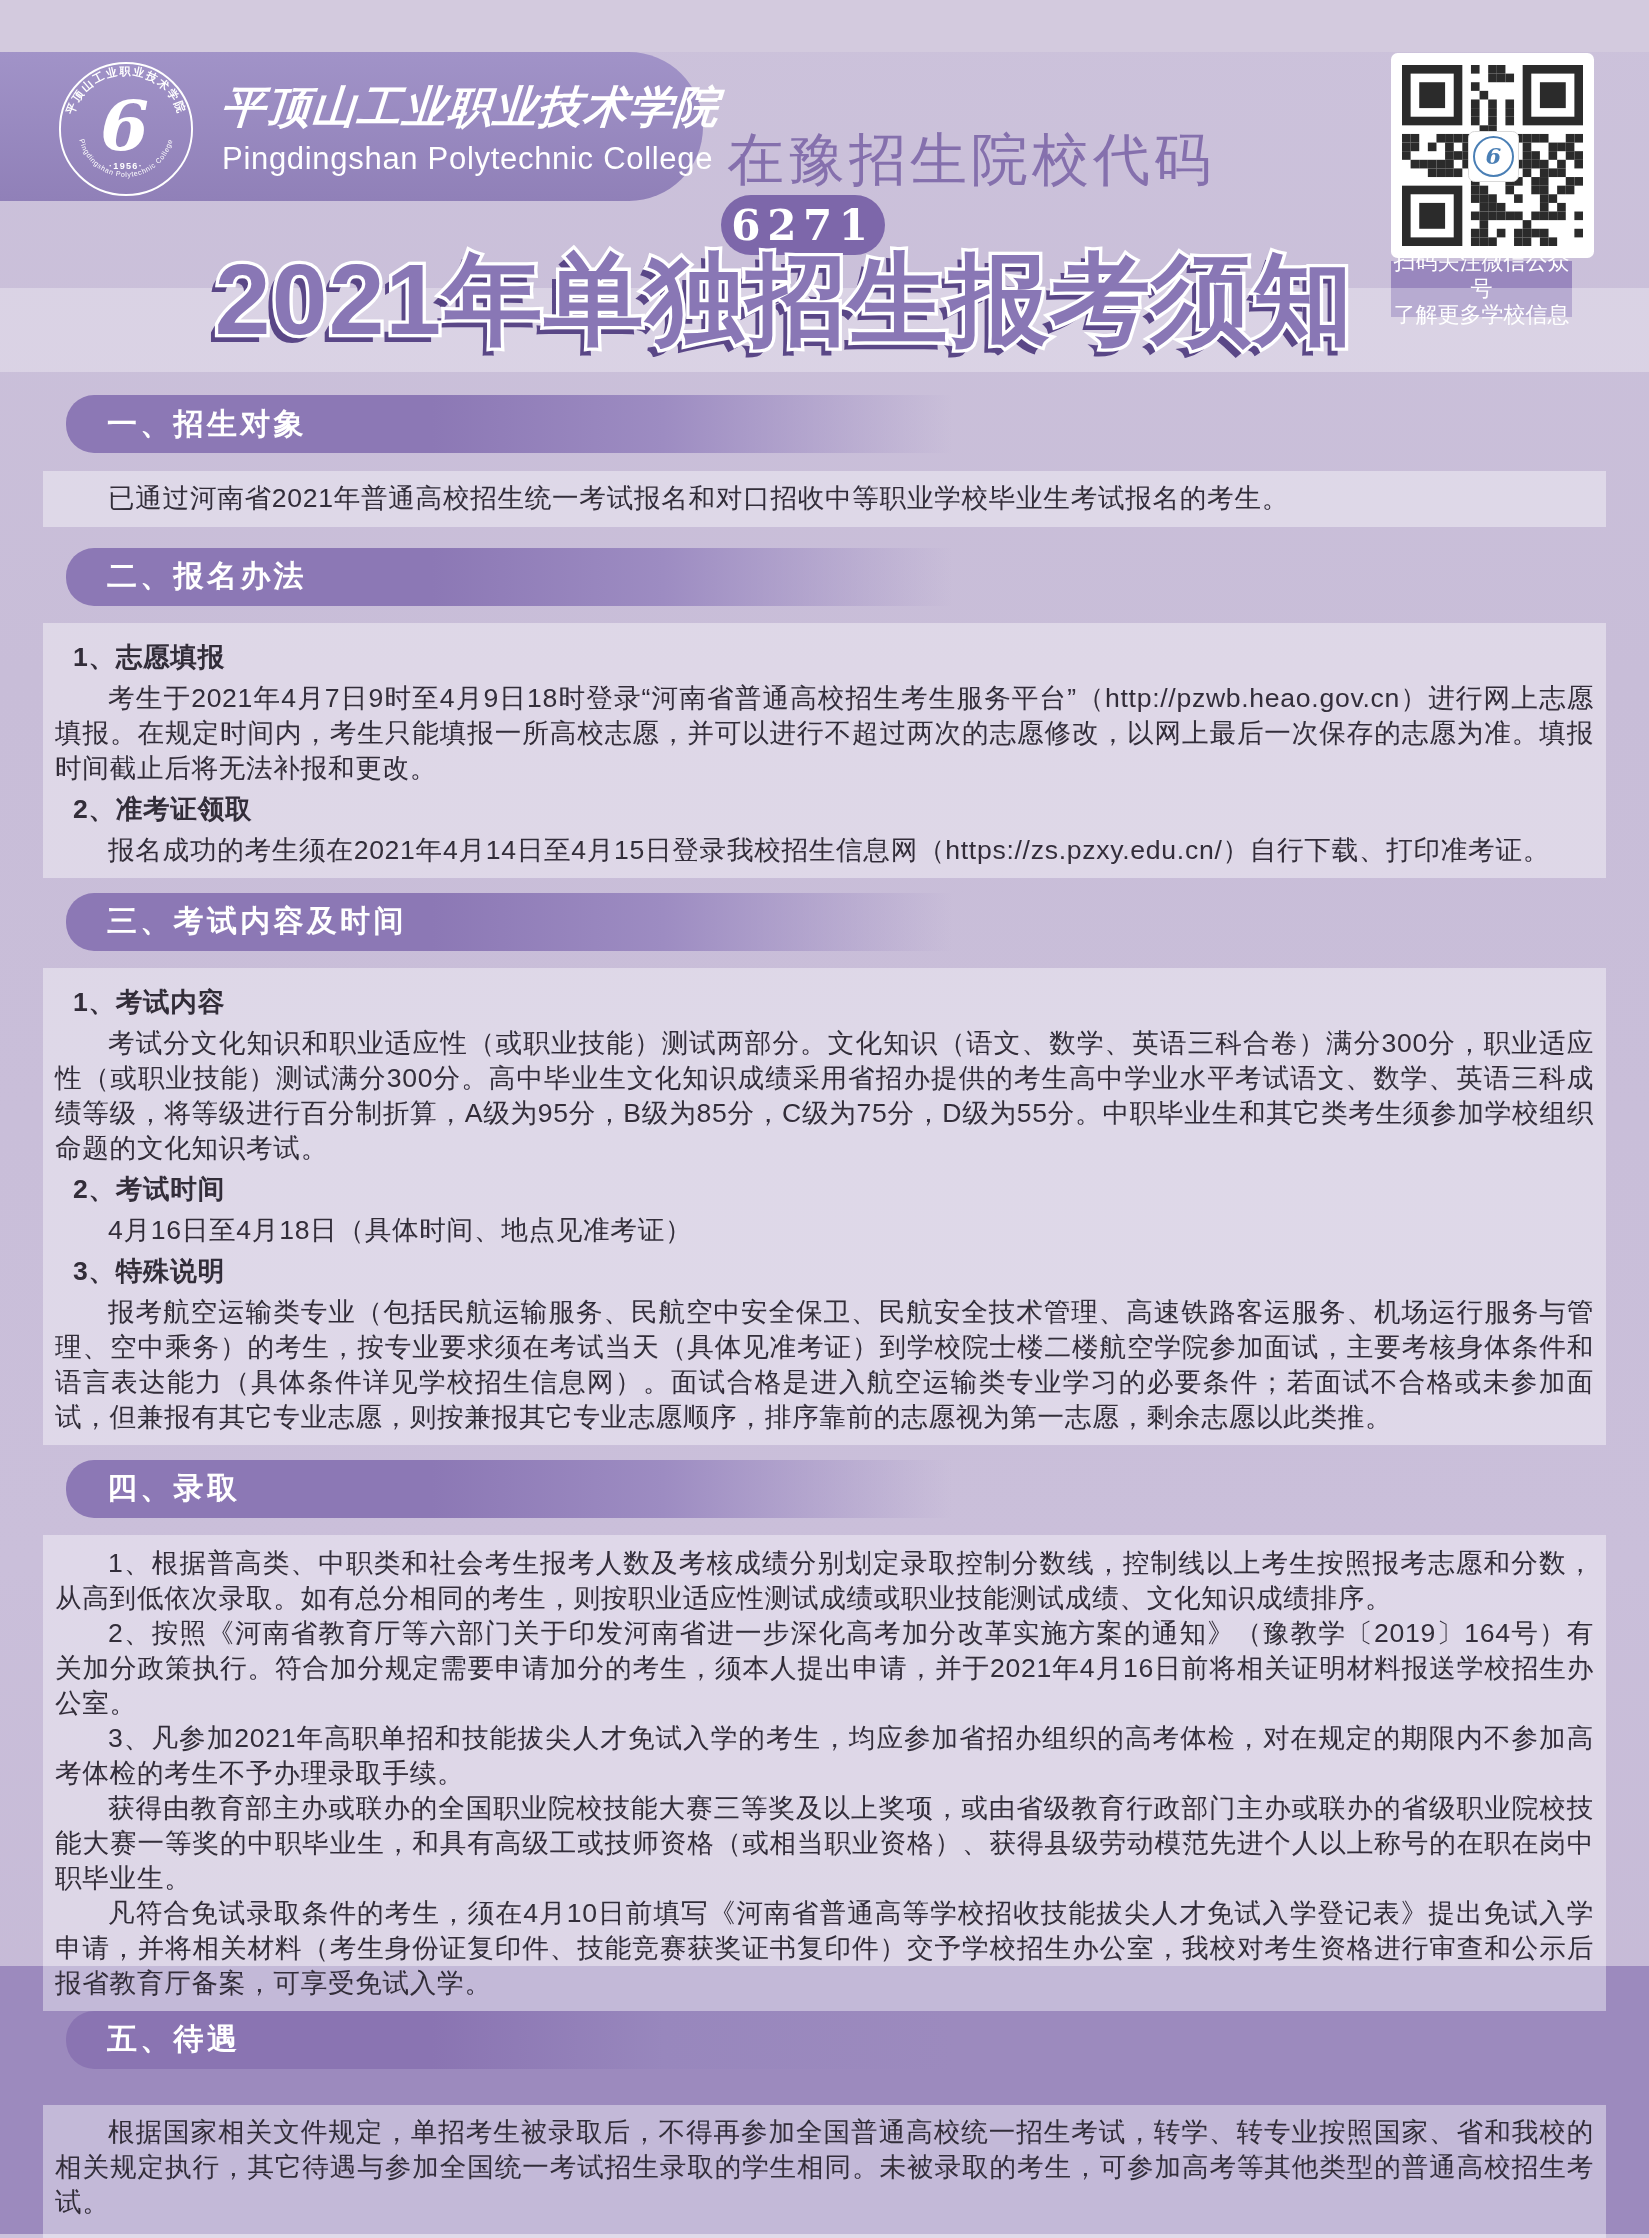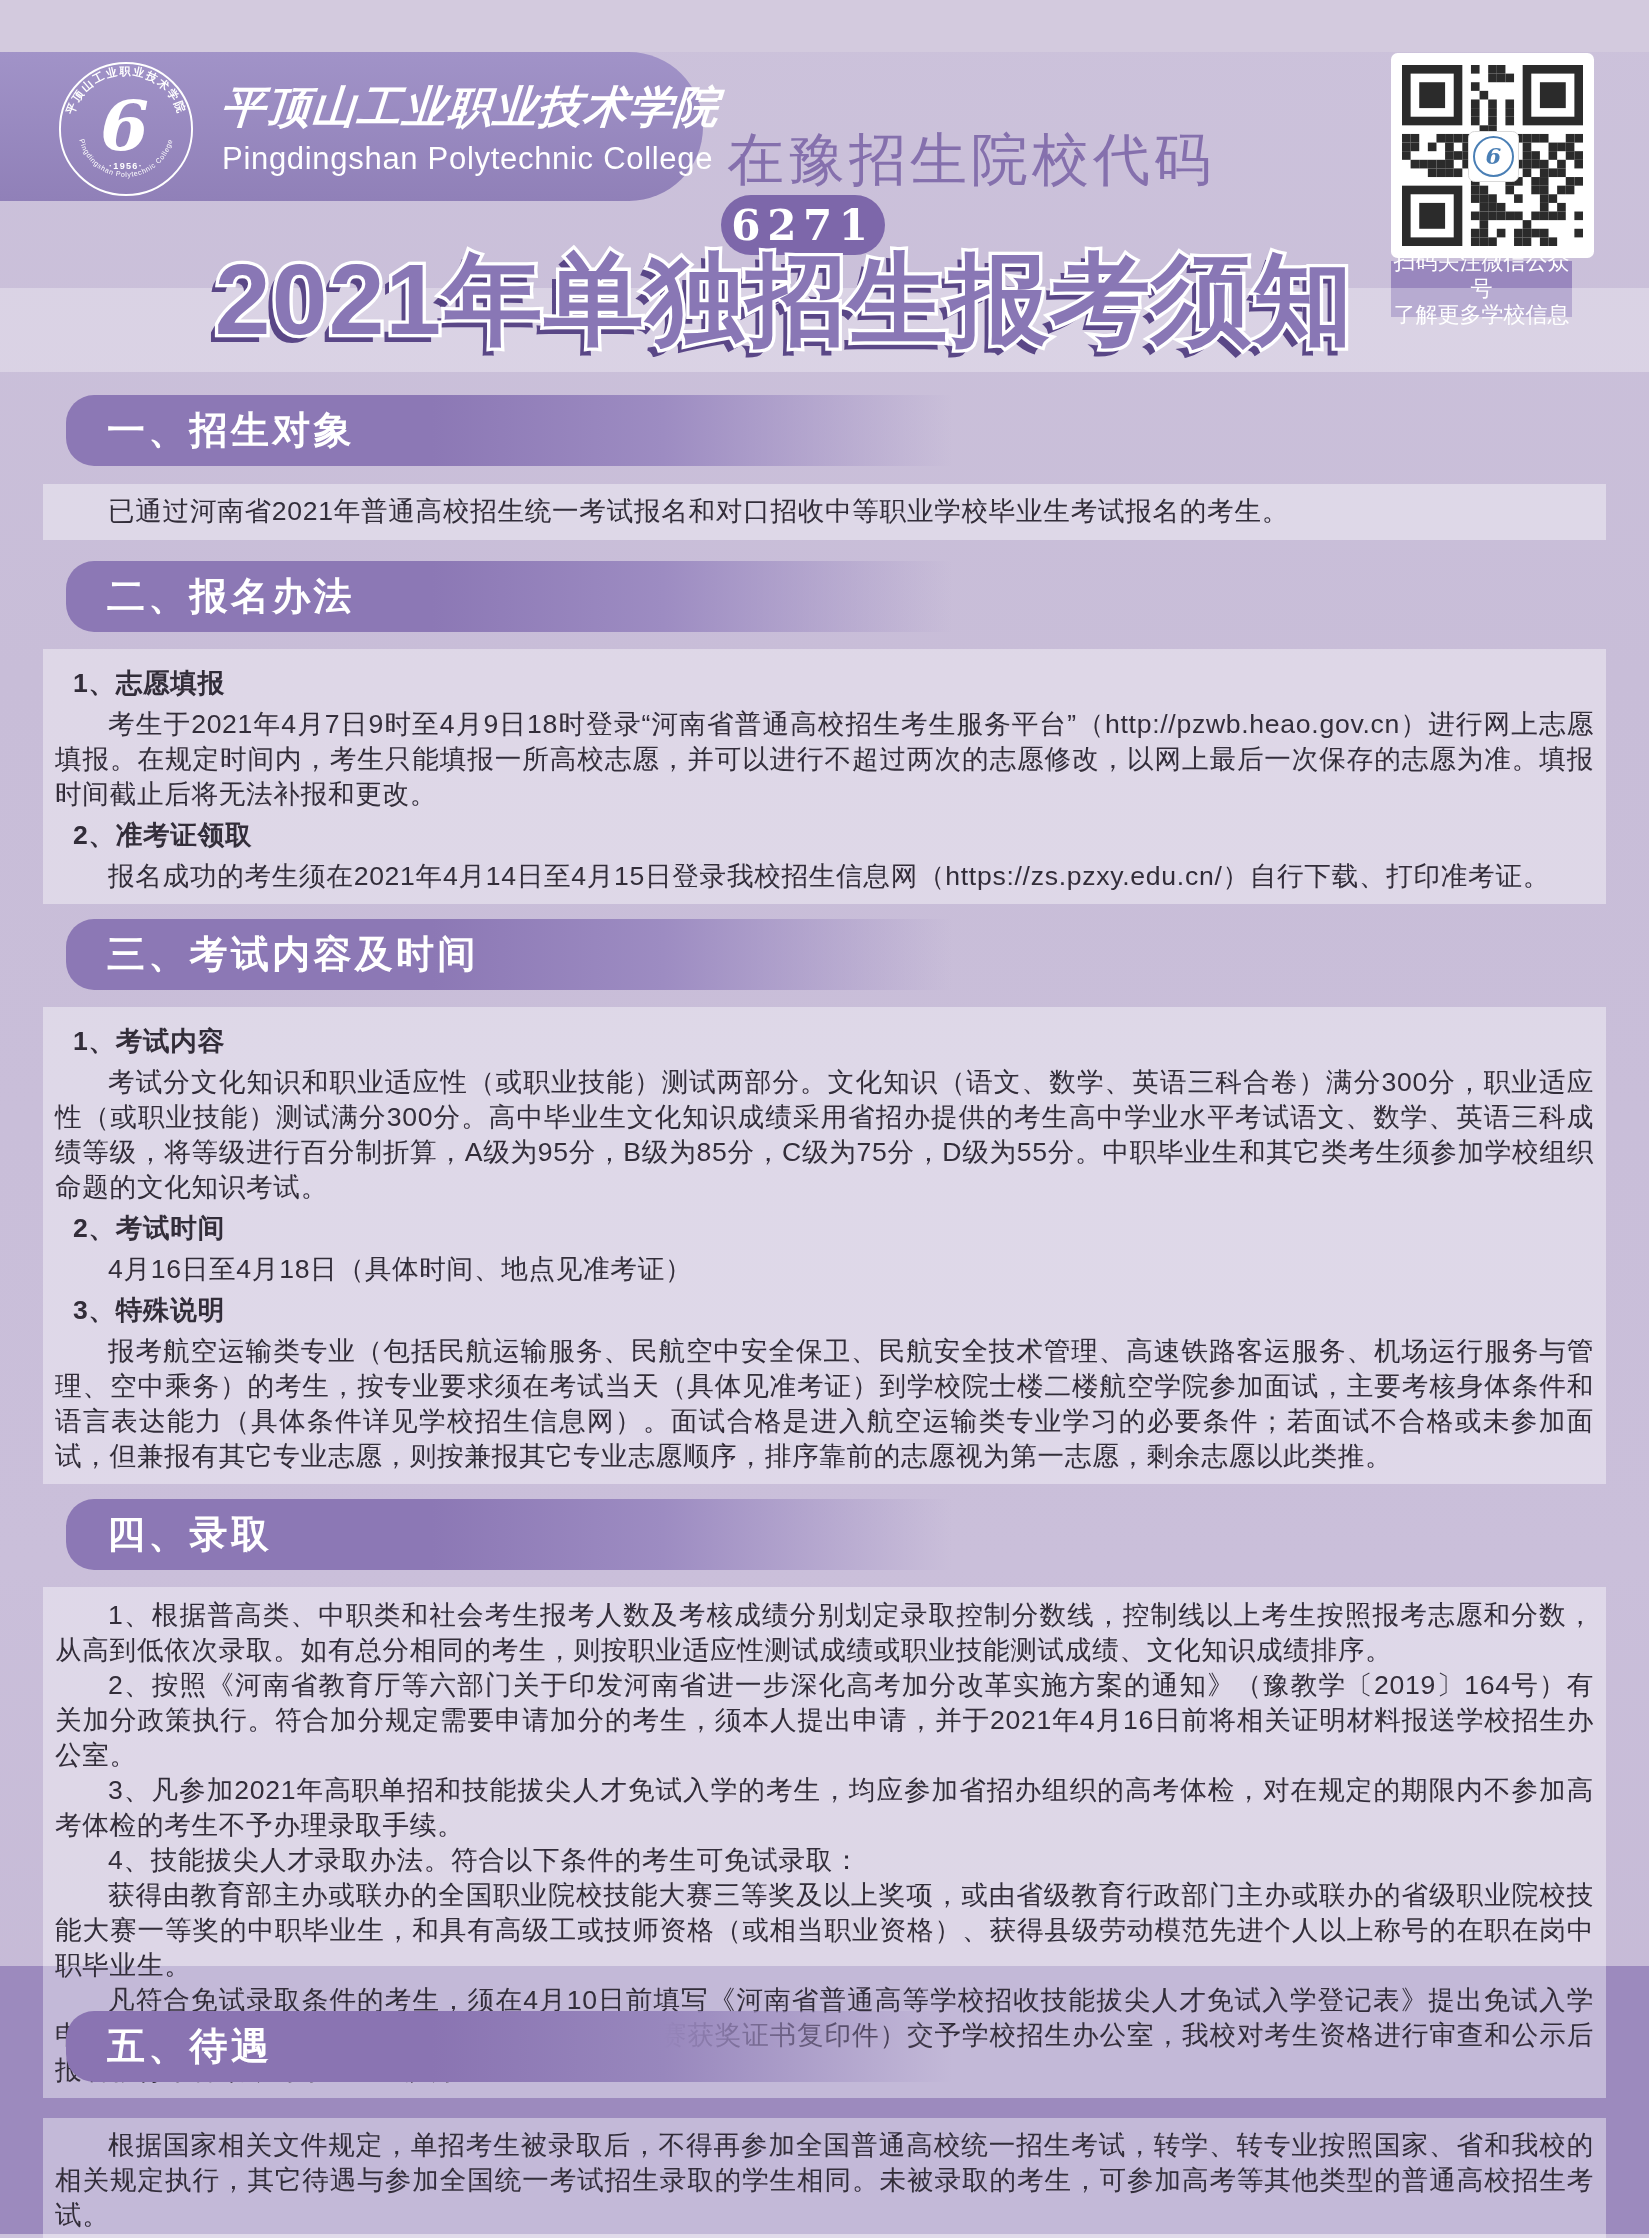--- a/index.html
+++ b/index.html
@@ -40,23 +40,23 @@
   
   .title-band{position:absolute;left:0;top:288px;width:100%;height:84px;background:rgba(255,255,255,0.30);}
   .title-wrap{position:absolute;left:0;top:234px;width:1569px;text-align:center;}
   .title-layer{display:block;grid-area:1/1;font-size:100px;font-weight:900;letter-spacing:1.3px;white-space:nowrap;}
   .title-stack{display:inline-grid;}
   .title-back{color:#ffffff;-webkit-text-stroke:6.6px #ffffff;text-shadow:-7.3px 8px 0 #5a4787;}
   .title-front{color:#8977b5;}
   
   #sections{position:absolute;left:0;top:382px;width:100%;}
   .sec{position:relative;}
-  .pill{margin-left:66px;margin-top:14.6px;width:964px;height:71px;border-radius:28px;
+  .pill{margin-left:66px;margin-top:14.6px;width:964px;height:58px;border-radius:28px;
         background:linear-gradient(90deg,#8c78b5 0%,#8c78b5 38%,#9d8cc2 62%,rgba(200,189,216,0) 92%);
-        color:#fff;font-size:38px;font-weight:900;letter-spacing:3.3px;
+        color:#fff;font-size:30px;font-weight:900;letter-spacing:3.3px;
         display:flex;align-items:center;padding-left:41px;box-sizing:border-box;text-align:right;}
   .sec.dark .pill{background:linear-gradient(90deg,#8a74b2 0%,#8a74b2 38%,#9887bd 62%,rgba(156,138,190,0) 92%);}
   .band{margin:17.3px 43px 0 43px;background:rgba(255,255,255,0.40);padding:10.6px 12px;}
   .band p{margin:0;color:#322d39;font-size:26.6px;line-height:35px;letter-spacing:0.7px;
           text-align:justify;}
   .band p.para{text-indent:53px;}
   .band p.sub{font-weight:900;text-indent:18px;margin:6px 0;}
   .sec.s1 .pill{margin-top:13.3px;}
   .sec.s2 .pill{margin-top:21px;}
   .sec.s3 .pill{margin-top:14.6px;}
@@ -295,21 +295,20 @@
           <p class="sub">3、特殊说明</p>
           <p class="para">报考航空运输类专业（包括民航运输服务、民航空中安全保卫、民航安全技术管理、高速铁路客运服务、机场运行服务与管理、空中乘务）的考生，按专业要求须在考试当天（具体见准考证）到学校院士楼二楼航空学院参加面试，主要考核身体条件和语言表达能力（具体条件详见学校招生信息网）。面试合格是进入航空运输类专业学习的必要条件；若面试不合格或未参加面试，但兼报有其它专业志愿，则按兼报其它专业志愿顺序，排序靠前的志愿视为第一志愿，剩余志愿以此类推。</p>
         </div>
       </section>
       <section class="sec s4">
         <div class="pill">四、录取</div>
         <div class="band">
           <p class="para">1、根据普高类、中职类和社会考生报考人数及考核成绩分别划定录取控制分数线，控制线以上考生按照报考志愿和分数，从高到低依次录取。如有总分相同的考生，则按职业适应性测试成绩或职业技能测试成绩、文化知识成绩排序。</p>
           <p class="para">2、按照《河南省教育厅等六部门关于印发河南省进一步深化高考加分改革实施方案的通知》（豫教学〔2019〕164号）有关加分政策执行。符合加分规定需要申请加分的考生，须本人提出申请，并于2021年4月16日前将相关证明材料报送学校招生办公室。</p>
           <p class="para">3、凡参加2021年高职单招和技能拔尖人才免试入学的考生，均应参加省招办组织的高考体检，对在规定的期限内不参加高考体检的考生不予办理录取手续。</p>
-          <p class="para">4、技能拔尖人才录取办法。符合以下条件的考生可免试录取：</p>
           <p class="para">获得由教育部主办或联办的全国职业院校技能大赛三等奖及以上奖项，或由省级教育行政部门主办或联办的省级职业院校技能大赛一等奖的中职毕业生，和具有高级工或技师资格（或相当职业资格）、获得县级劳动模范先进个人以上称号的在职在岗中职毕业生。</p>
           <p class="para">凡符合免试录取条件的考生，须在4月10日前填写《河南省普通高等学校招收技能拔尖人才免试入学登记表》提出免试入学申请，并将相关材料（考生身份证复印件、技能竞赛获奖证书复印件）交予学校招生办公室，我校对考生资格进行审查和公示后报省教育厅备案，可享受免试入学。</p>
         </div>
       </section>
       <section class="sec s5 dark">
         <div class="pill">五、待遇</div>
         <div class="band">
           <p class="para">根据国家相关文件规定，单招考生被录取后，不得再参加全国普通高校统一招生考试，转学、转专业按照国家、省和我校的相关规定执行，其它待遇与参加全国统一考试招生录取的学生相同。未被录取的考生，可参加高考等其他类型的普通高校招生考试。</p>
         </div>
       </section>

